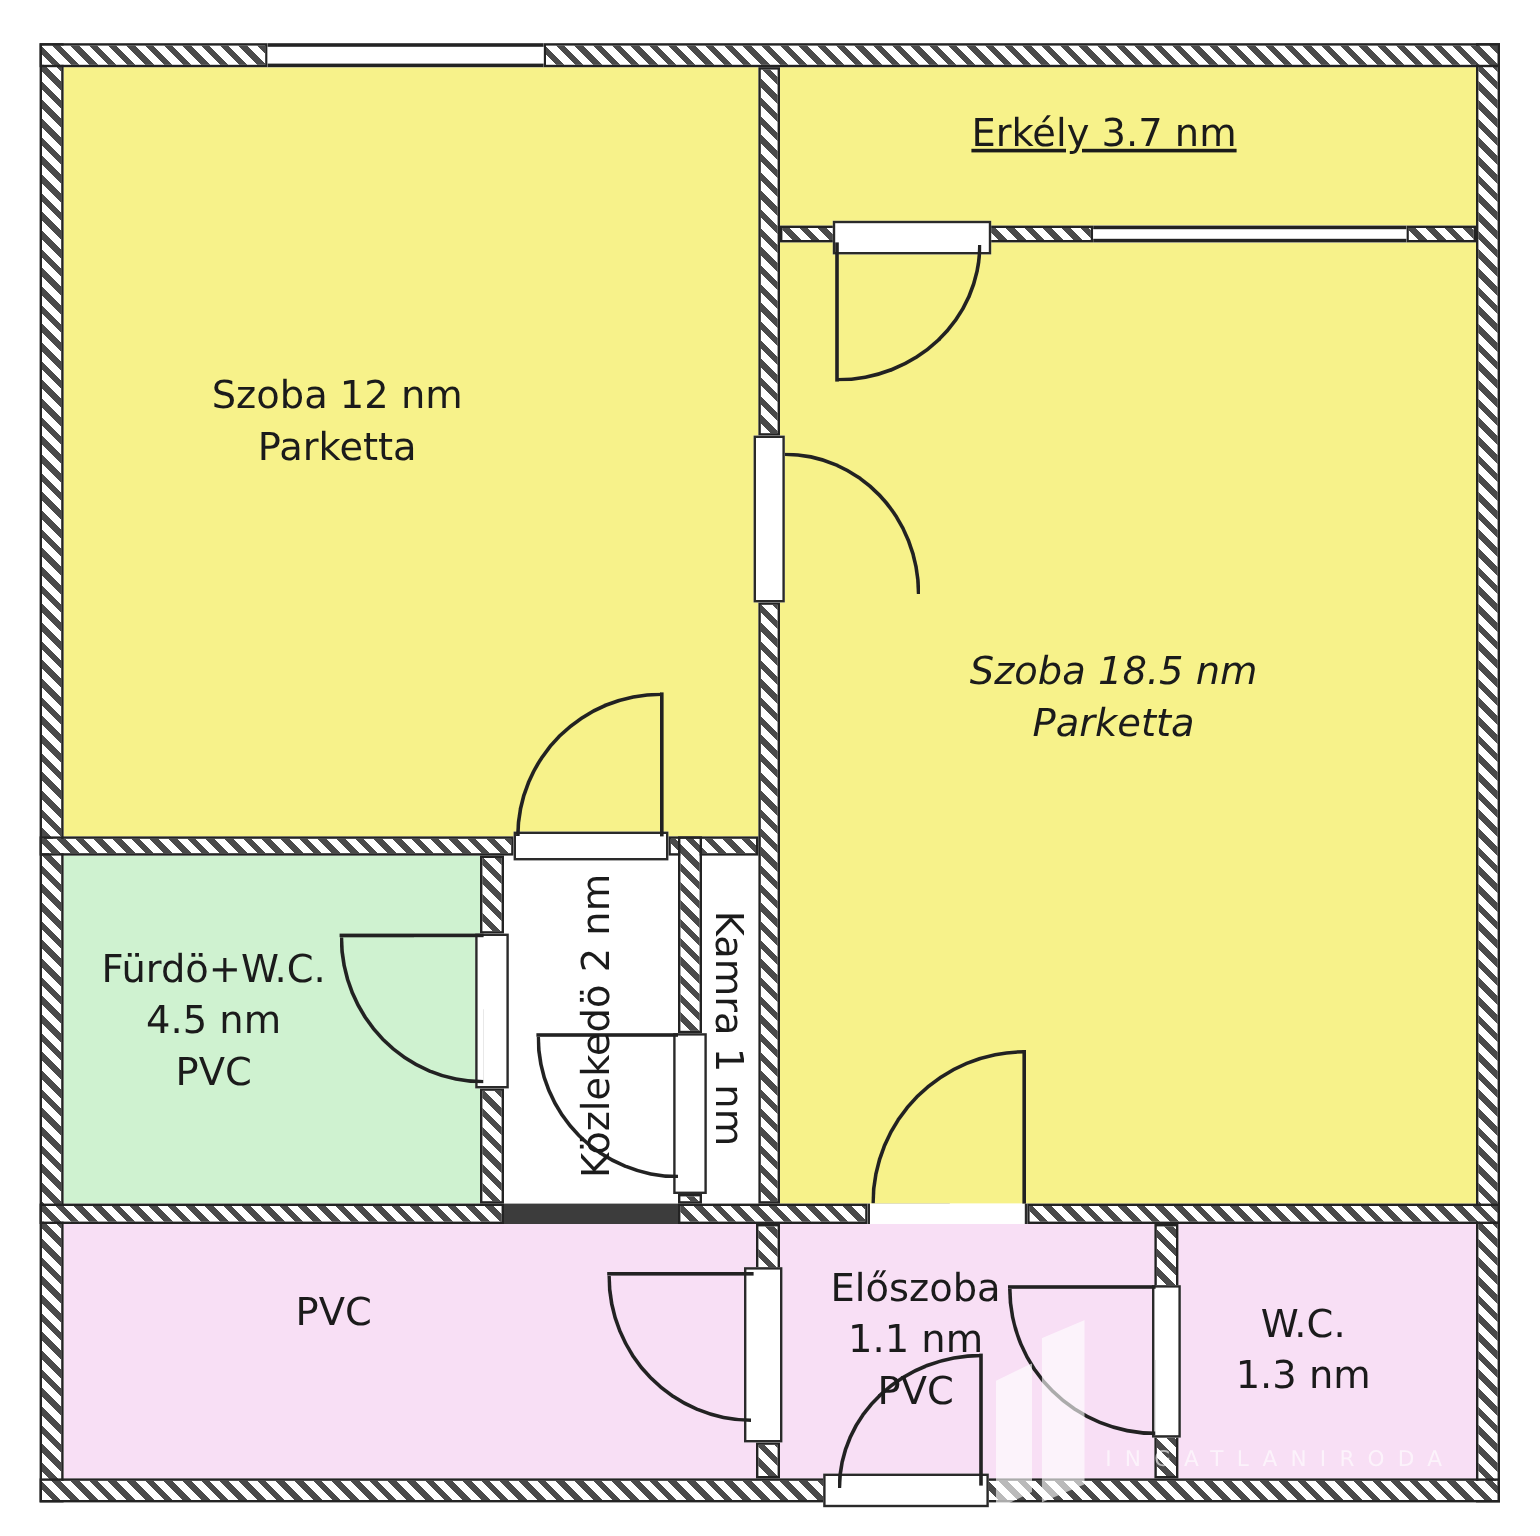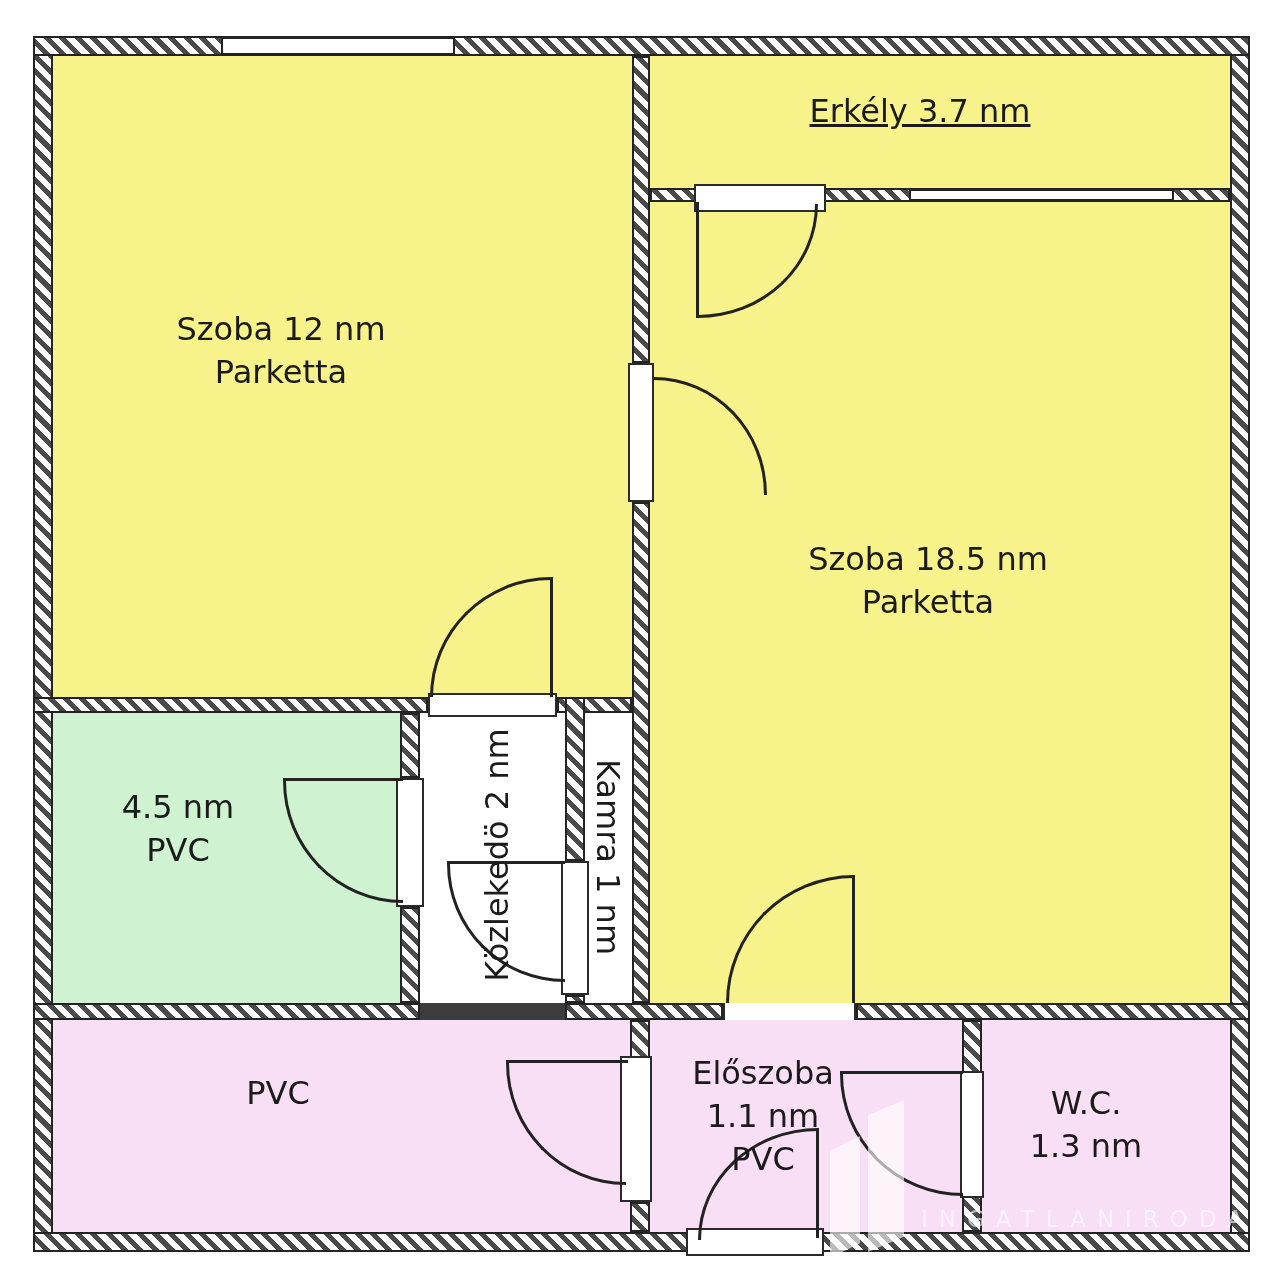--- a/index.html
+++ b/index.html
@@ -32,21 +32,21 @@
   }
   .rlabel span{display:block;}
   .rot-ccw{transform:translate(-50%,-50%) rotate(-90deg);}
   .rot-cw{transform:translate(-50%,-50%) rotate(90deg);}
   .wm-title{
     position:absolute;left:916px;top:1122px;color:rgba(255,255,255,0.68);
     font-size:82px;font-weight:bold;letter-spacing:3px;white-space:nowrap;
   }
   .wm-sub{
     position:absolute;left:921px;top:1206px;color:rgba(255,255,255,0.62);
-    font-size:23px;font-weight:normal;letter-spacing:11px;white-space:nowrap;
+    font-size:18px;font-weight:normal;letter-spacing:11px;white-space:nowrap;
   }
   .wm-logo{position:absolute;left:830px;top:1100px;width:80px;height:158px;}
   .wm-logo .slab-l{
     position:absolute;left:0;top:36px;width:30px;height:122px;background:rgba(255,255,255,0.62);
     clip-path:polygon(0 12%,100% 0%,100% 88%,0 100%);
   }
   .wm-logo .slab-r{
     position:absolute;left:38px;top:0;width:36px;height:152px;background:rgba(255,255,255,0.62);
     clip-path:polygon(0 10%,100% 0%,100% 90%,0 100%);
   }
@@ -125,25 +125,26 @@
   <div class="darc arc-tl" style="left:698px;top:1128px;width:120px;height:112px;"></div>
   <div class="darc arc-bl" style="left:840px;top:1074px;width:123px;height:122px;"></div>
 
   <div class="rlabel" style="left:281px;top:308px;">
     <span>Szoba 12 nm</span>
     <span>Parketta</span>
   </div>
   <div class="rlabel" style="left:920px;top:90px;text-decoration:underline;">
     <span>Erkély 3.7 nm</span>
   </div>
-  <div class="rlabel" style="left:928px;top:538px;">
+  <div class="rlabel" style="left:928px;top:538px;font-style:italic;">
     <span>Szoba 18.5 nm</span>
     <span>Parketta</span>
   </div>
   <div class="rlabel" style="left:178px;top:786px;">
+    <span>Fürdö+W.C.</span>
     <span>4.5 nm</span>
     <span>PVC</span>
   </div>
   <div class="rlabel rot-ccw" style="left:497px;top:855px;">
     <span>Közlekedö 2 nm</span>
   </div>
   <div class="rlabel rot-cw" style="left:607px;top:857px;">
     <span>Kamra 1 nm</span>
   </div>
   <div class="rlabel" style="left:278px;top:1072px;">

